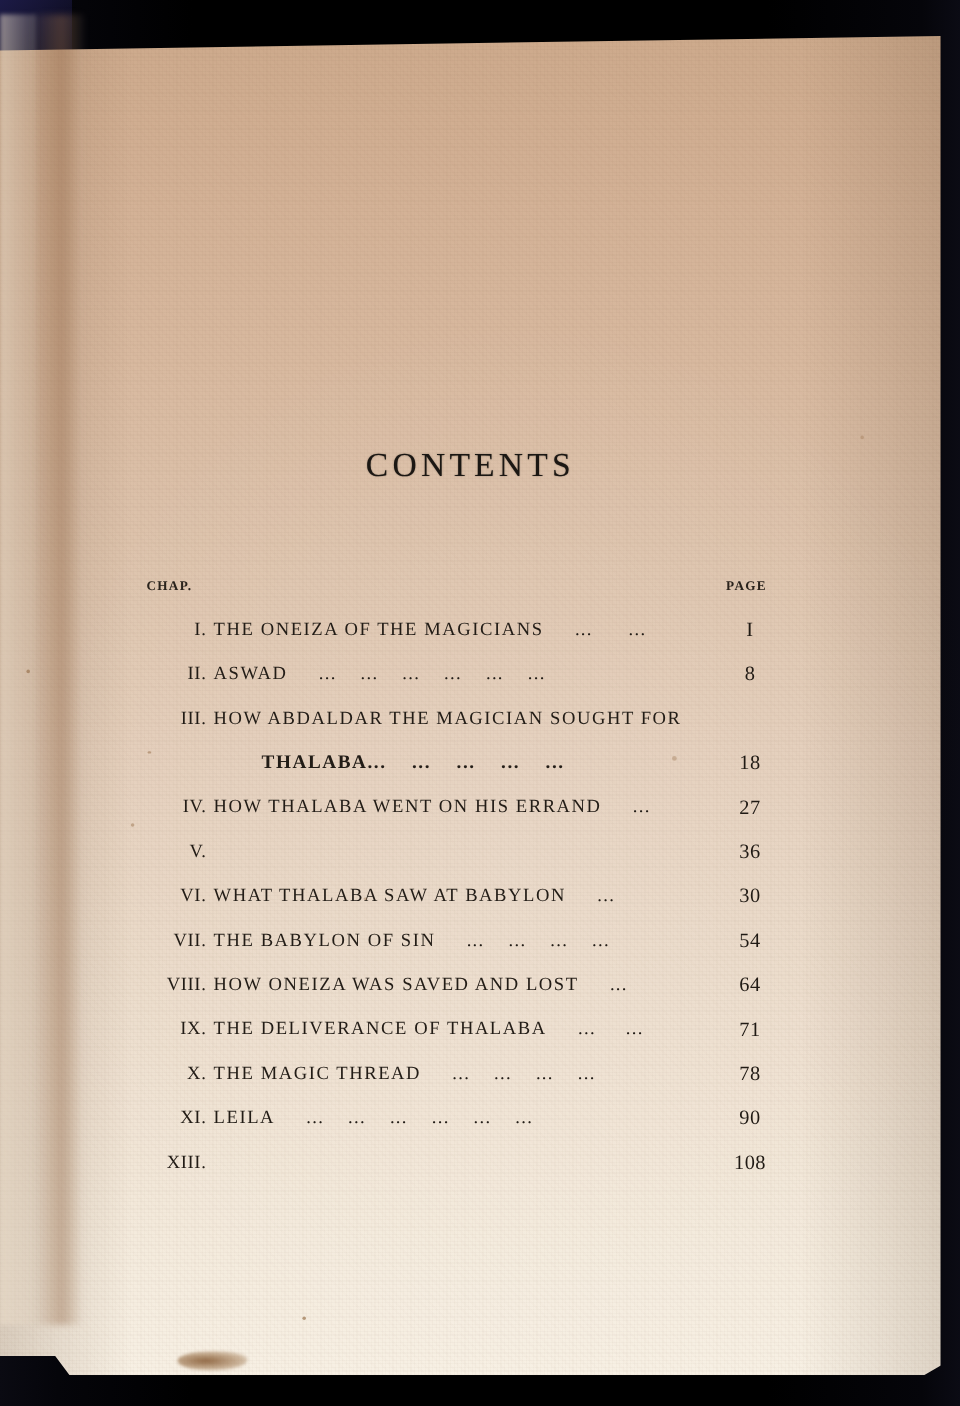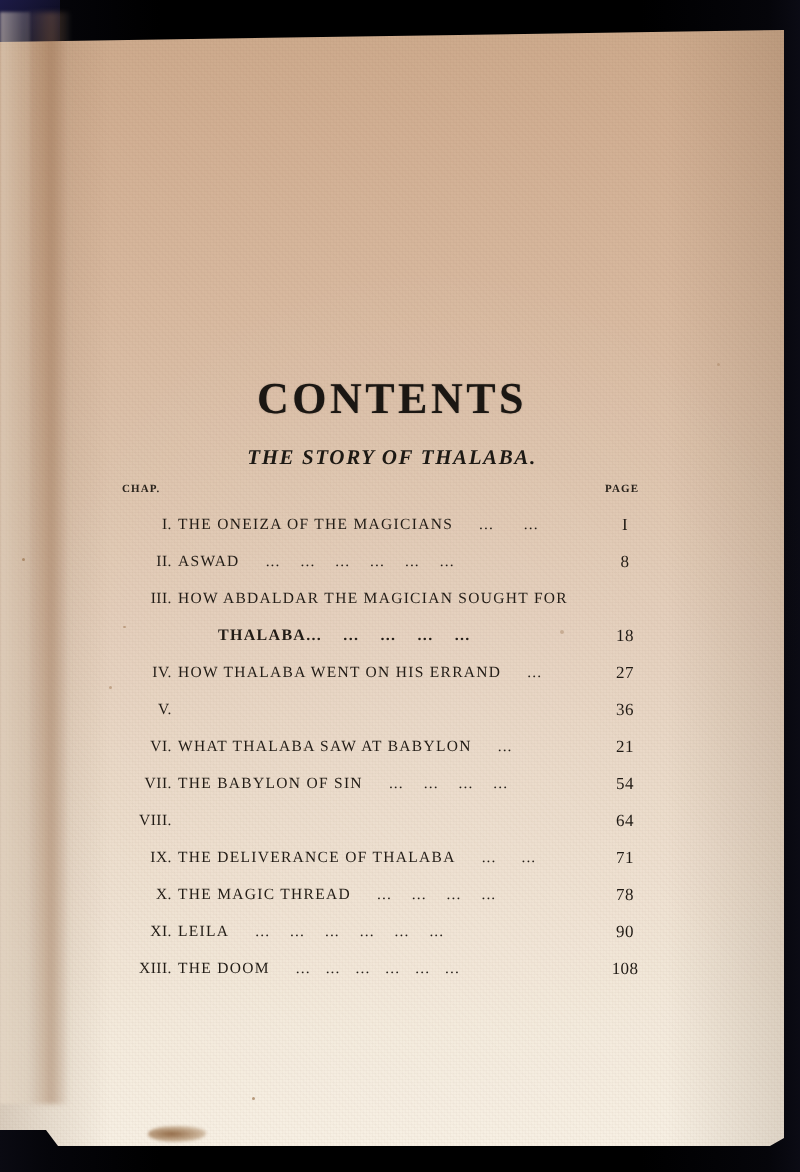--- a/index.html
+++ b/index.html
@@ -113,25 +113,24 @@
     left: 0; top: 0;
     width: 784px; height: 1116px;
     color: #201b15;
   }
 
   .contents-title {
     position: absolute;
     left: 0; top: 343px;
     width: 784px;
     text-align: center;
-    font-size: 44px;
+    font-size: 28px;
     letter-spacing: 3.5px;
     color: #1b1713;
     text-shadow: 0 0 1.2px rgba(40,32,24,0.5);
-    font-weight: bold;
   }
 
   .subtitle {
     position: absolute;
     left: 0; top: 415px;
     width: 784px;
     text-align: center;
     font-size: 21px;
     font-style: italic;
     font-weight: 700;
@@ -226,21 +225,20 @@
   <div class="spine-glow"></div>
 
   <div class="leaf">
     <div class="leaf-texture"></div>
     <div class="leaf-shade"></div>
 
     <div class="page-body">
 
       <div class="contents-title">CONTENTS</div>
 
-      <div class="subtitle">THE STORY OF THALABA.</div>
 
       <div class="col-head chap">CHAP.</div>
 
       <div class="col-head page">PAGE</div>
 
       <div class="toc" id="toc-list">
           <div class="toc-row">
             <div class="num">I.</div>
             <div class="entry"><span>THE ONEIZA OF THE MAGICIANS</span><span class="gap"></span><span class="lead">...&nbsp;&nbsp;&nbsp;&nbsp;&nbsp;&nbsp;...</span></div>
             <div class="pg">I</div>
@@ -261,49 +259,49 @@
             <div class="entry"><span>HOW THALABA WENT ON HIS ERRAND</span><span class="gap"></span><span class="lead">...</span></div>
             <div class="pg">27</div>
           </div>
           <div class="toc-row">
             <div class="num">V.</div>
             <div class="pg">36</div>
           </div>
           <div class="toc-row">
             <div class="num">VI.</div>
             <div class="entry"><span>WHAT THALABA SAW AT BABYLON</span><span class="gap"></span><span class="lead">...</span></div>
-            <div class="pg">21</div>
+            <div class="pg">30</div>
           </div>
           <div class="toc-row">
             <div class="num">VII.</div>
             <div class="entry"><span>THE BABYLON OF SIN</span><span class="gap"></span><span class="lead">...&nbsp;&nbsp;&nbsp;&nbsp;...&nbsp;&nbsp;&nbsp;&nbsp;...&nbsp;&nbsp;&nbsp;&nbsp;...</span></div>
             <div class="pg">54</div>
           </div>
           <div class="toc-row">
             <div class="num">VIII.</div>
+            <div class="entry"><span>HOW ONEIZA WAS SAVED AND LOST</span><span class="gap"></span><span class="lead">...</span></div>
             <div class="pg">64</div>
           </div>
           <div class="toc-row">
             <div class="num">IX.</div>
             <div class="entry"><span>THE DELIVERANCE OF THALABA</span><span class="gap"></span><span class="lead">...&nbsp;&nbsp;&nbsp;&nbsp;&nbsp;...</span></div>
             <div class="pg">71</div>
           </div>
           <div class="toc-row">
             <div class="num">X.</div>
             <div class="entry"><span>THE MAGIC THREAD</span><span class="gap"></span><span class="lead">...&nbsp;&nbsp;&nbsp;&nbsp;...&nbsp;&nbsp;&nbsp;&nbsp;...&nbsp;&nbsp;&nbsp;&nbsp;...</span></div>
             <div class="pg">78</div>
           </div>
           <div class="toc-row">
             <div class="num">XI.</div>
             <div class="entry"><span>LEILA</span><span class="gap"></span><span class="lead">...&nbsp;&nbsp;&nbsp;&nbsp;...&nbsp;&nbsp;&nbsp;&nbsp;...&nbsp;&nbsp;&nbsp;&nbsp;...&nbsp;&nbsp;&nbsp;&nbsp;...&nbsp;&nbsp;&nbsp;&nbsp;...</span></div>
             <div class="pg">90</div>
           </div>
           <div class="toc-row">
             <div class="num">XIII.</div>
-            <div class="entry"><span>THE DOOM</span><span class="gap"></span><span class="lead">...&nbsp;&nbsp;&nbsp;...&nbsp;&nbsp;&nbsp;...&nbsp;&nbsp;&nbsp;...&nbsp;&nbsp;&nbsp;...&nbsp;&nbsp;&nbsp;...</span></div>
             <div class="pg">108</div>
           </div>
         </div>
 
     </div>
   </div>
 
   <div class="gutter"></div>
   <div class="gutter-edge"></div>
 

